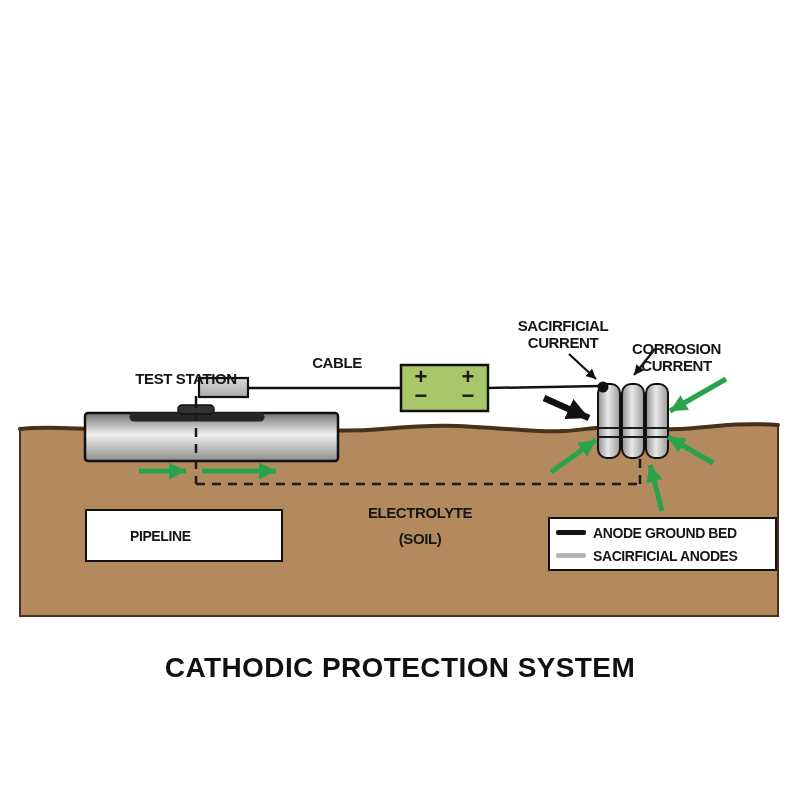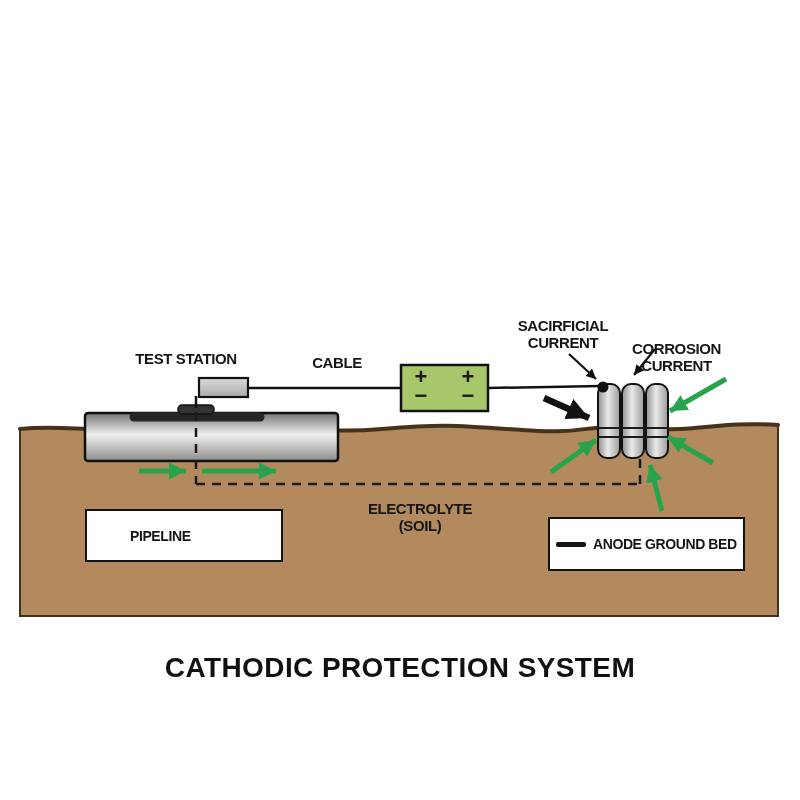--- a/index.html
+++ b/index.html
@@ -97,43 +97,47 @@
       <line x1="551" y1="472" x2="596" y2="440" marker-end="url(#headGreen)"></line>
       <line x1="713" y1="463" x2="668" y2="437" marker-end="url(#headGreen)"></line>
       <line x1="662" y1="511" x2="650" y2="465" marker-end="url(#headGreen)"></line>
     </g>
 
     <line x1="544" y1="398" x2="589" y2="418" stroke="#111" stroke-width="6.5" marker-end="url(#headBlack)"></line>
     <line x1="569" y1="354" x2="596" y2="379" stroke="#111" stroke-width="2.2" marker-end="url(#headBlackThin)"></line>
     <line x1="655" y1="349" x2="634" y2="375" stroke="#111" stroke-width="2.2" marker-end="url(#headBlackThin)"></line>
   </svg>
 
-  <div class="lbl center" style="left:126px;top:350px;width:120px;">TEST STATION</div>
+  <div class="lbl center" style="left:126px;top:370px;width:120px;">TEST STATION</div>
   <div class="lbl center" style="left:297px;top:354px;width:80px;">CABLE</div>
   <div class="lbl center" style="left:503px;top:317px;width:120px;">SACIRFICIAL
 CURRENT</div>
   <div class="lbl center" style="left:619px;top:340px;width:115px;">CORROSION
 CURRENT</div>
-  <div class="lbl center" style="left:350px;top:500px;width:140px;line-height:17px;">ELECTROLYTE
+  <div class="lbl center" style="left:350px;top:500px;width:140px;line-height:26px;">ELECTROLYTE
 (SOIL)</div>
 
   <span class="sign" style="left:410px;top:367px;">+</span>
   <span class="sign" style="left:457px;top:367px;">+</span>
   <span class="sign" style="left:410px;top:386px;">−</span>
   <span class="sign" style="left:457px;top:386px;">−</span>
 
   <div class="legend" style="left:85px;top:509px;width:198px;height:53px;">
     <div class="legend-row">
       <span class="sw none"></span>
       <span class="legend-label">PIPELINE</span>
     </div>
   </div>
 
-  <div class="legend" style="left:548px;top:517px;width:197px;height:54px;">
+  <div class="legend" style="left:548px;top:517px;width:229px;height:54px;">
     <div class="legend-row">
       <span class="sw black-line"></span>
       <span class="legend-label">ANODE GROUND BED</span>
+    </div>
+    <div class="legend-row">
+      <span class="sw gray-line"></span>
+      <span class="legend-label">SACIRFICIAL ANODES</span>
     </div>
   </div>
 
   <div id="title">CATHODIC PROTECTION SYSTEM</div>
 
 </div>
 
 </body></html>

